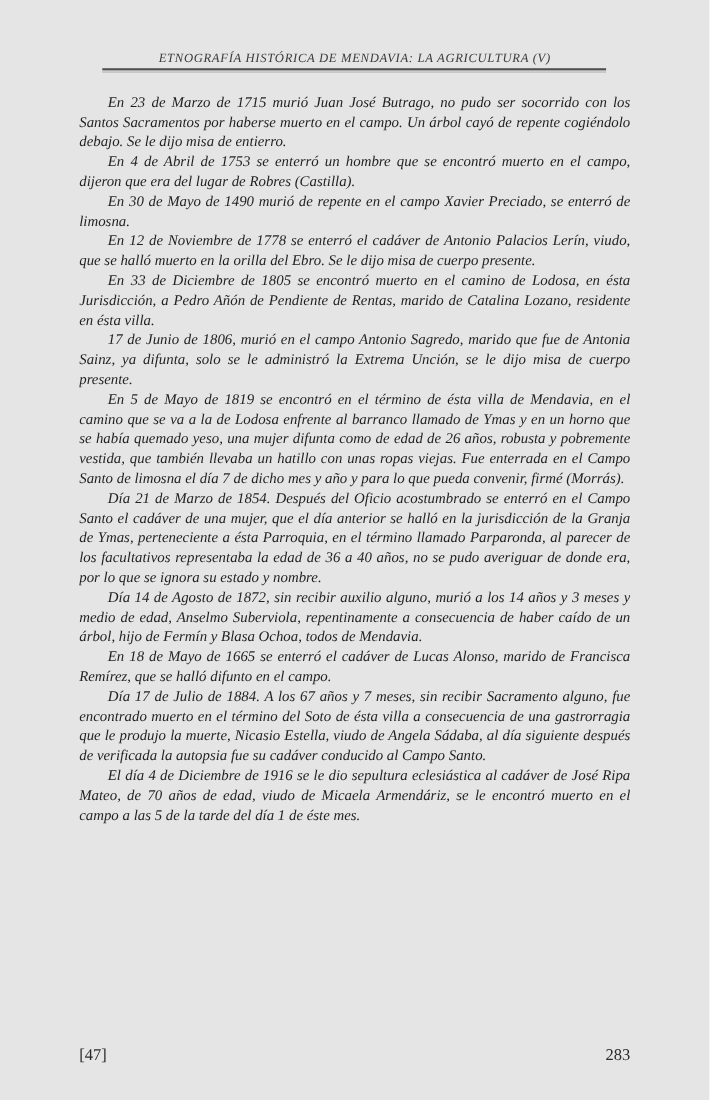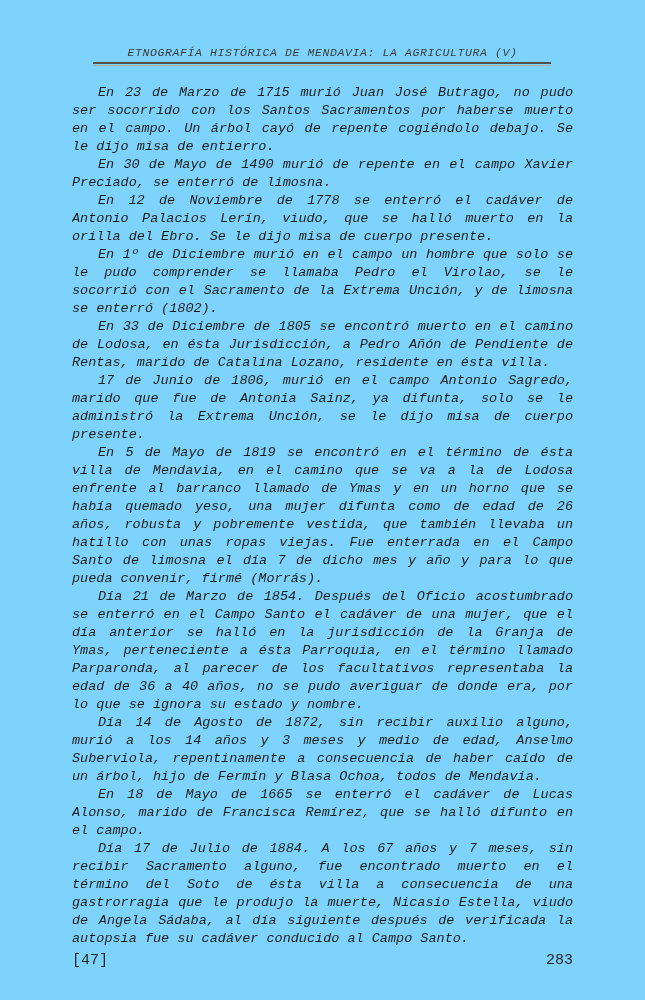--- a/index.html
+++ b/index.html
@@ -4,23 +4,23 @@
 <style>
   html, body {
     margin: 0;
     padding: 0;
     background: #ffffff;
   }
   .page {
     position: relative;
     width: 645px;
     height: 1000px;
-    background: #7dd3fc;
+    background: #e5e5e5;
     overflow: hidden;
-    font-family: Liberation Mono, monospace;
+    font-family: Liberation Serif, serif;
   }
   .running-header {
     position: absolute;
     top: 46px;
     left: 72px;
     width: 501px;
     text-align: center;
     font-style: italic;
     font-size: 11.5px;
     line-height: 14px;
@@ -82,23 +82,23 @@
 
   <div class="running-header">ETNOGRAFÍA HISTÓRICA DE MENDAVIA: LA AGRICULTURA (V)</div>
 
   <div class="header-rule">
     <div class="line-dark"></div>
     <div class="line-light"></div>
   </div>
 
   <div class="body-text" lang="es">
     <p>En 23 de Marzo de 1715 murió Juan José Butrago, no pudo ser socorrido con los Santos Sacramentos por haberse muerto en el campo. Un árbol cayó de repente cogiéndolo debajo. Se le dijo misa de entierro.</p>
+    <p>En 4 de Abril de 1753 se enterró un hombre que se encontró muerto en el campo, dijeron que era del lugar de Robres (Castilla).</p>
     <p>En 30 de Mayo de 1490 murió de repente en el campo Xavier Preciado, se enterró de limosna.</p>
     <p>En 12 de Noviembre de 1778 se enterró el cadáver de Antonio Palacios Lerín, viudo, que se halló muerto en la orilla del Ebro. Se le dijo misa de cuerpo presente.</p>
-    <p>En 1º de Diciembre murió en el campo un hombre que solo se le pudo comprender se llamaba Pedro el Virolao, se le socorrió con el Sacramento de la Extrema Unción, y de limosna se enterró (1802).</p>
     <p>En 33 de Diciembre de 1805 se encontró muerto en el camino de Lodosa, en ésta Jurisdicción, a Pedro Añón de Pendiente de Rentas, marido de Catalina Lozano, residente en ésta villa.</p>
     <p>17 de Junio de 1806, murió en el campo Antonio Sagredo, marido que fue de Antonia Sainz, ya difunta, solo se le administró la Extrema Unción, se le dijo misa de cuerpo presente.</p>
     <p>En 5 de Mayo de 1819 se encontró en el término de ésta villa de Mendavia, en el camino que se va a la de Lodosa enfrente al barranco llamado de Ymas y en un horno que se había quemado yeso, una mujer difunta como de edad de 26 años, robusta y pobremente vestida, que también llevaba un hatillo con unas ropas viejas. Fue enterrada en el Campo Santo de limosna el día 7 de dicho mes y año y para lo que pueda convenir, firmé (Morrás).</p>
     <p>Día 21 de Marzo de 1854. Después del Oficio acostumbrado se enterró en el Campo Santo el cadáver de una mujer, que el día anterior se halló en la jurisdicción de la Granja de Ymas, perteneciente a ésta Parroquia, en el término llamado Parparonda, al parecer de los facultativos representaba la edad de 36 a 40 años, no se pudo averiguar de donde era, por lo que se ignora su estado y nombre.</p>
     <p>Día 14 de Agosto de 1872, sin recibir auxilio alguno, murió a los 14 años y 3 meses y medio de edad, Anselmo Suberviola, repentinamente a consecuencia de haber caído de un árbol, hijo de Fermín y Blasa Ochoa, todos de Mendavia.</p>
     <p>En 18 de Mayo de 1665 se enterró el cadáver de Lucas Alonso, marido de Francisca Remírez, que se halló difunto en el campo.</p>
     <p>Día 17 de Julio de 1884. A los 67 años y 7 meses, sin recibir Sacramento alguno, fue encontrado muerto en el término del Soto de ésta villa a consecuencia de una gastrorragia que le produjo la muerte, Nicasio Estella, viudo de Angela Sádaba, al día siguiente después de verificada la autopsia fue su cadáver conducido al Campo Santo.</p>
     <p>El día 4 de Diciembre de 1916 se le dio sepultura eclesiástica al cadáver de José Ripa Mateo, de 70 años de edad, viudo de Micaela Armendáriz, se le encontró muerto en el campo a las 5 de la tarde del día 1 de éste mes.</p>
   </div>
 

